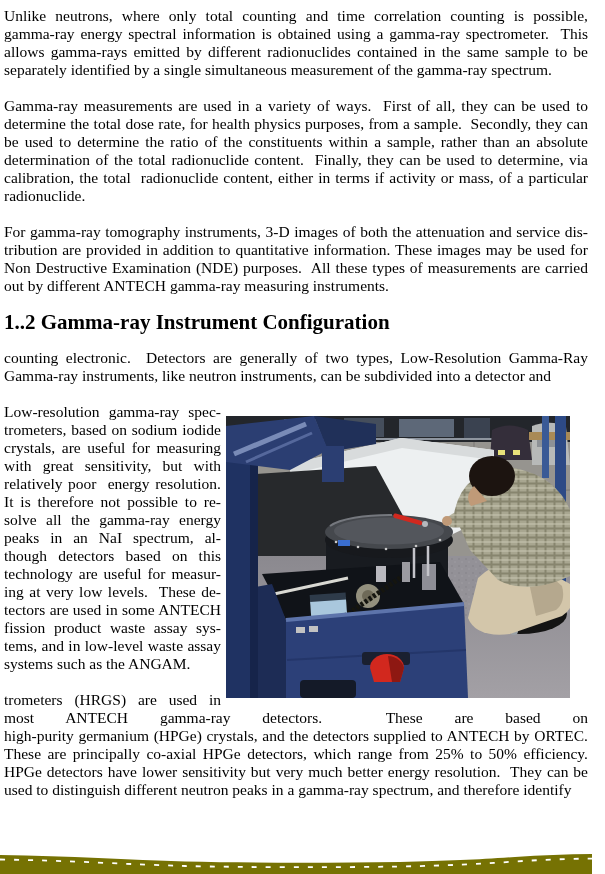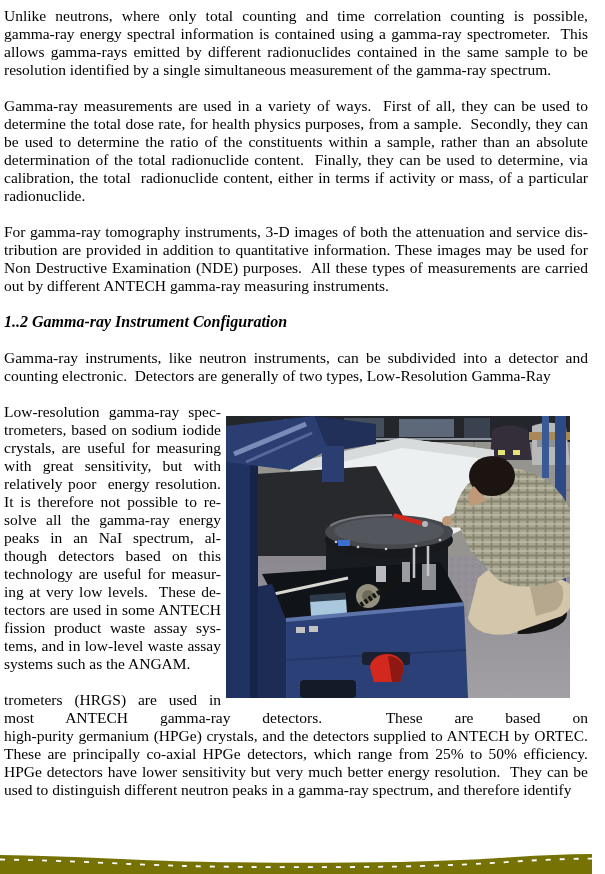--- a/index.html
+++ b/index.html
@@ -11,40 +11,40 @@
     overflow:hidden;
     background:#ffffff;
     color:#000;
     font-family:"Liberation Serif","DejaVu Serif",serif;
     font-size:15.5px;
     line-height:18px;
   }
   .para{margin:0 0 18px 0;}
   .ln{text-align:justify;text-align-last:justify;white-space:pre-wrap;}
   .para .ln:last-child{text-align-last:auto;}
-  .heading{font-size:16px;font-weight:bold;line-height:18px;margin:0 0 18px 0;font-style:italic;}
+  .heading{font-size:21px;font-weight:bold;line-height:18px;margin:0 0 18px 0;}
   .figure{
     float:right;
     width:344px;height:282px;
     margin:13px 18px 2px 5px;
   }
   .figure svg{display:block;}
   .wrap::after{content:"";display:block;clear:both;}
   .band{position:absolute;left:0;bottom:0;width:605px;height:22px;}
 </style>
 </head>
 <body>
 
 <div class="page">
 
   <div class="para">
       <div class="ln">Unlike neutrons, where only total counting and time correlation counting is possible,</div>
-      <div class="ln">gamma-ray energy spectral information is contained using a gamma-ray spectrometer.  This</div>
+      <div class="ln">gamma-ray energy spectral information is obtained using a gamma-ray spectrometer.  This</div>
       <div class="ln">allows gamma-rays emitted by different radionuclides contained in the same sample to be</div>
-      <div class="ln">resolution identified by a single simultaneous measurement of the gamma-ray spectrum.</div>
+      <div class="ln">separately identified by a single simultaneous measurement of the gamma-ray spectrum.</div>
     </div>
 
   <div class="para">
       <div class="ln">Gamma-ray measurements are used in a variety of ways.  First of all, they can be used to</div>
       <div class="ln">determine the total dose rate, for health physics purposes, from a sample.  Secondly, they can</div>
       <div class="ln">be used to determine the ratio of the constituents within a sample, rather than an absolute</div>
       <div class="ln">determination of the total radionuclide content.  Finally, they can be used to determine, via</div>
       <div class="ln">calibration, the total  radionuclide content, either in terms if activity or mass, of a particular</div>
       <div class="ln">radionuclide.</div>
     </div>
@@ -52,22 +52,22 @@
   <div class="para">
       <div class="ln">For gamma-ray tomography instruments, 3-D images of both the attenuation and service dis-</div>
       <div class="ln">tribution are provided in addition to quantitative information. These images may be used for</div>
       <div class="ln">Non Destructive Examination (NDE) purposes.  All these types of measurements are carried</div>
       <div class="ln">out by different ANTECH gamma-ray measuring instruments.</div>
     </div>
 
   <div class="heading">1..2 Gamma-ray Instrument Configuration</div>
 
   <div class="para">
+      <div class="ln">counting electronic.  Detectors are generally of two types, Low-Resolution Gamma-Ray</div>
       <div class="ln">Gamma-ray instruments, like neutron instruments, can be subdivided into a detector and</div>
-      <div class="ln">counting electronic.  Detectors are generally of two types, Low-Resolution Gamma-Ray</div>
     </div>
 
   <div class="wrap">
 
     <div class="figure" role="img" aria-label="Photograph of an ANTECH gamma-ray measuring instrument: a blue machine with a circular rotary turntable and exposed drive mechanism, with a technician in a plaid shirt kneeling beside it">
       <svg width="344" height="282" viewBox="0 0 344 282">
         <defs>
           <pattern id="plaid" width="9" height="9" patternUnits="userSpaceOnUse">
             <rect width="9" height="9" fill="var(--shirt)"></rect>
             <path d="M0 4.5 H9" stroke="#87856e" stroke-width="2"></path>

